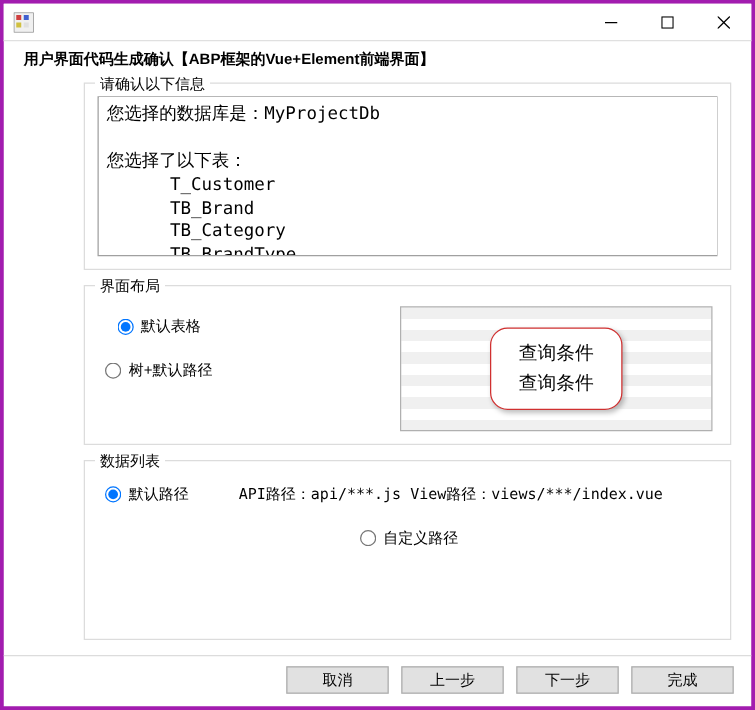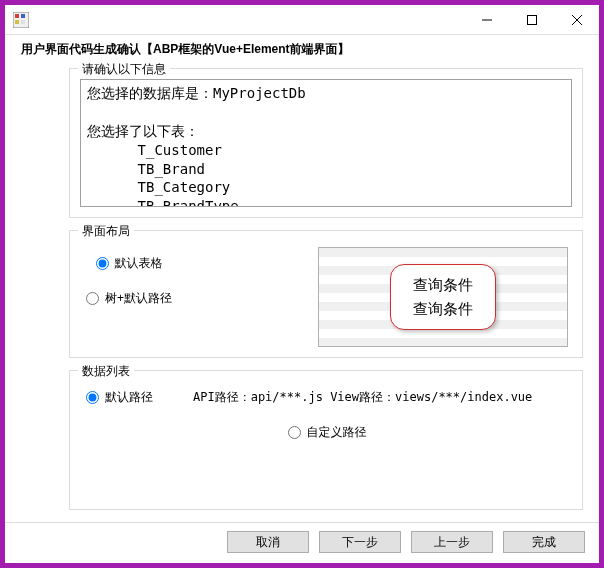--- a/index.html
+++ b/index.html
@@ -6,21 +6,21 @@
   body {
     margin: 0;
     font-family: "Microsoft YaHei", SimSun, Arial, sans-serif;
     font-size: 12px;
     background: #fff;
     color: #000;
   }
   .window {
     width: 604px;
     height: 568px;
-    border: 5px solid #a21caf;
+    border: 3px solid #a21caf;
     background: #fff;
     display: flex;
     flex-direction: column;
   }
   .titlebar {
     height: 30px;
     display: flex;
     align-items: center;
     background: #fff;
     border-bottom: 1px solid #e0e0e0;
@@ -243,18 +243,18 @@
           <input type="radio" name="pathmode" style="">
           <span>自定义路径</span>
         </label>
       </div>
     </div>
 
   </div>
 
   <div class="footer">
     <button class="btn">取消</button>
+    <button class="btn">上一步</button>
     <button class="btn">下一步</button>
-    <button class="btn">上一步</button>
     <button class="btn">完成</button>
   </div>
 
 </div>
 
 </body></html>

